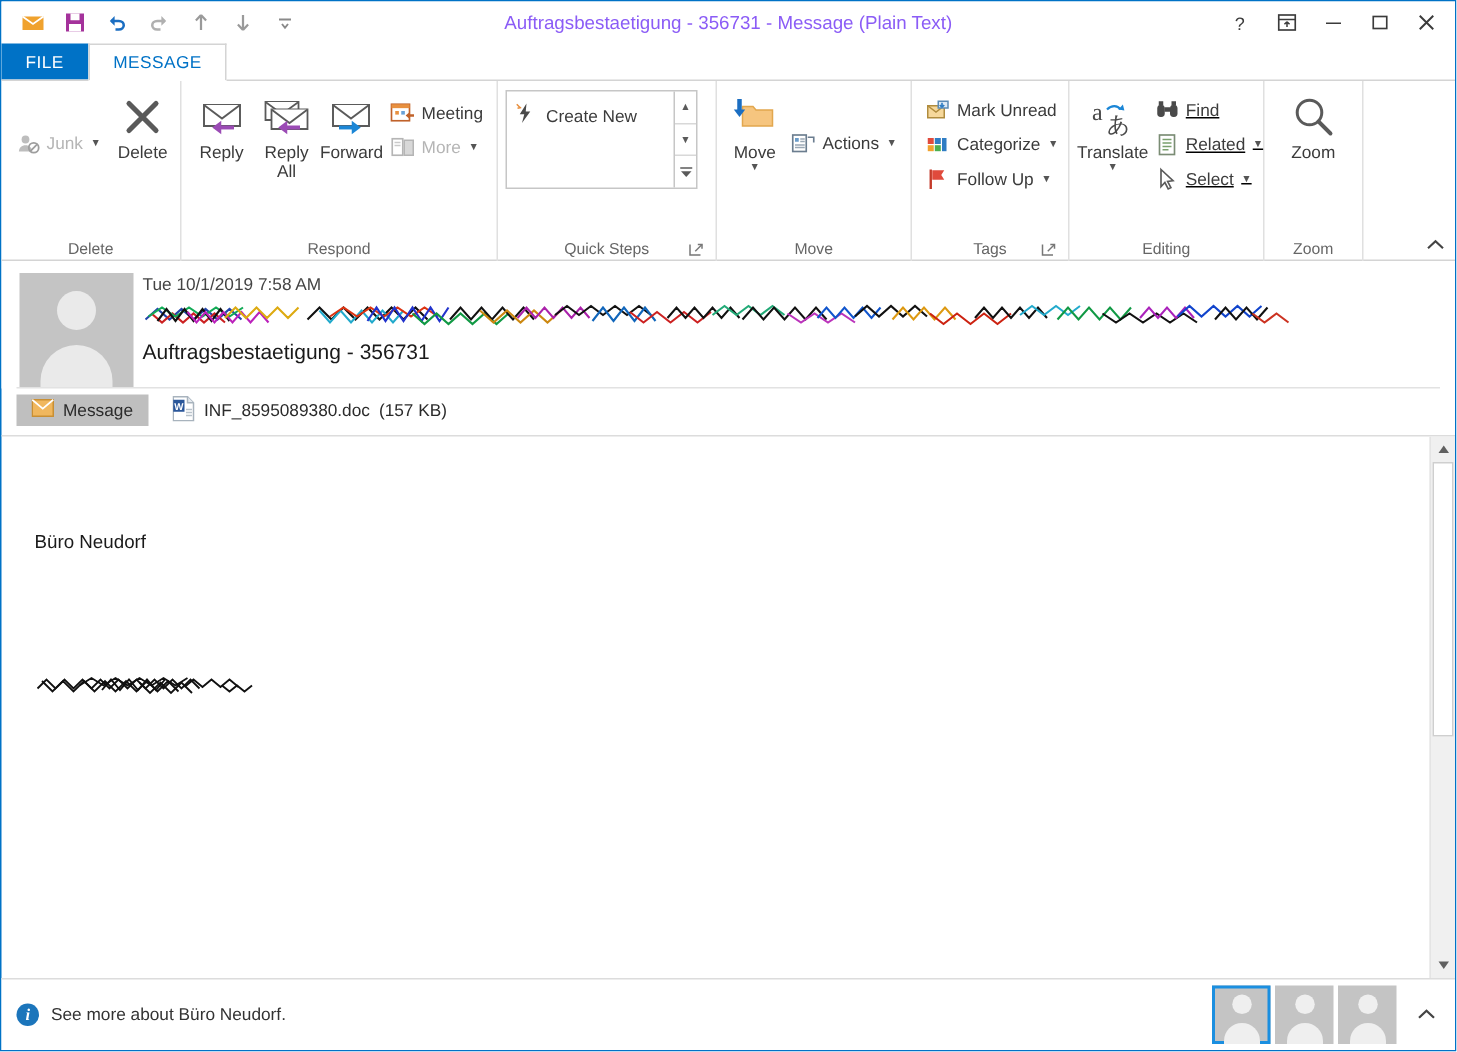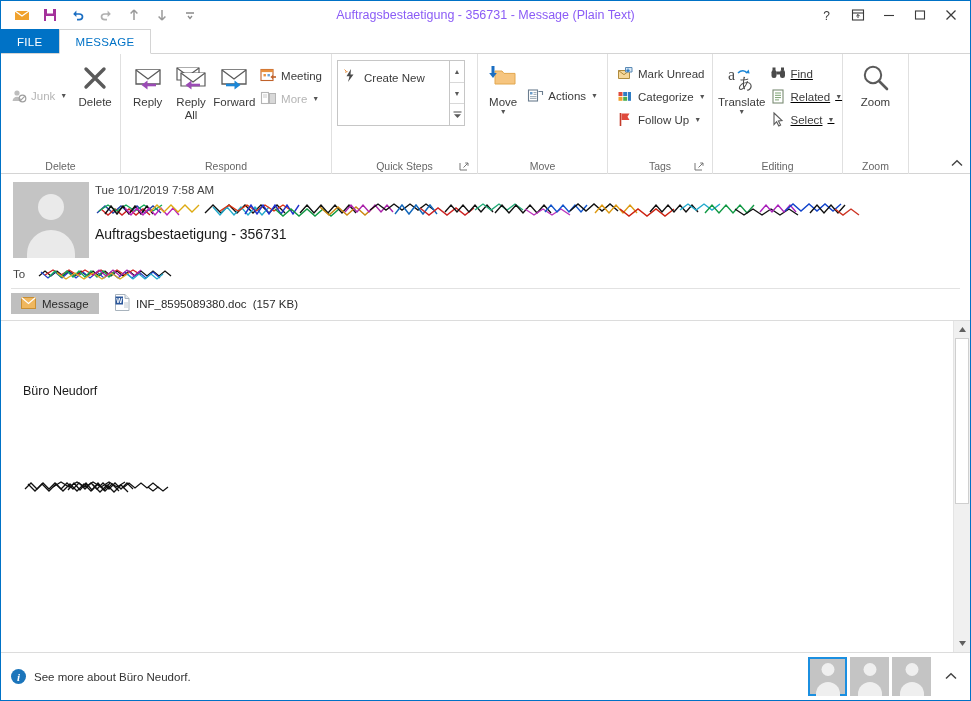--- a/index.html
+++ b/index.html
@@ -669,36 +669,20 @@
               <path d="M665 12l6-7 6 7 6-7 6 7 6-7 6 7" stroke="#aa22bb"></path>
               <path d="M690 11l8-7 8 7 8-7 8 7 8-7 8 7 8-7" stroke="#1144cc"></path>
               <path d="M715 13l7-8 7 8 7-8 7 8 7-8" stroke="#111111"></path>
               <path d="M740 9l8 6 8-6 8 6" stroke="#cc3322"></path>
             </g>
           </svg>
         </div>
         <div class="hdr-subject">Auftragsbestaetigung -  356731</div>
       </div>
     </div>
-    <div class="to-row">
-      <span>To</span>
-      <span>
-        <svg class="scribble" width="150" height="16" viewBox="0 0 150 16">
-          <g fill="none" stroke-width="1.3">
-            <path d="M2 10l6-5 6 5 6-5 6 5 6-5 6 5 6-5 6 5 6-5 6 5 6-5 6 5 6-5 6 5 6-5 6 5 6-5 6 5 6-5 6 5 6-5 6 5" stroke="#111111"></path>
-            <path d="M4 6l7 6 7-6 7 6 7-6 7 6 7-6 7 6 7-6 7 6 7-6 7 6 7-6 7 6 7-6 7 6 7-6 7 6" stroke="#2244cc"></path>
-            <path d="M8 9l8-5 8 5 8-5 8 5 8-5 8 5 8-5 8 5 8-5 8 5 8-5 8 5" stroke="#cc2222"></path>
-            <path d="M12 11l6-6 6 6 6-6 6 6 6-6 6 6 6-6 6 6 6-6 6 6 6-6" stroke="#11aa55"></path>
-            <path d="M20 7l9 6 9-6 9 6 9-6 9 6 9-6 9 6 9-6" stroke="#ddaa22"></path>
-            <path d="M55 10l7-6 7 6 7-6 7 6 7-6 7 6 7-6" stroke="#aa22aa"></path>
-            <path d="M90 8l6 5 6-5 6 5 6-5 6 5 6-5" stroke="#22aacc"></path>
-          </g>
-        </svg>
-      </span>
-    </div>
     <div class="hdr-sep"></div>
   </div>
 
   <div class="attach-bar">
     <div class="msg-chip">
       <span>
         <svg width="15" height="12" viewBox="0 0 15 12">
             <rect x="0.5" y="0.5" width="14" height="11" fill="#f0b75e" stroke="#c98f33"></rect>
             <path d="M0.5 0.5L7.5 6.5l7-6" fill="none" stroke="#fff" stroke-width="1.1"></path>
           </svg>

